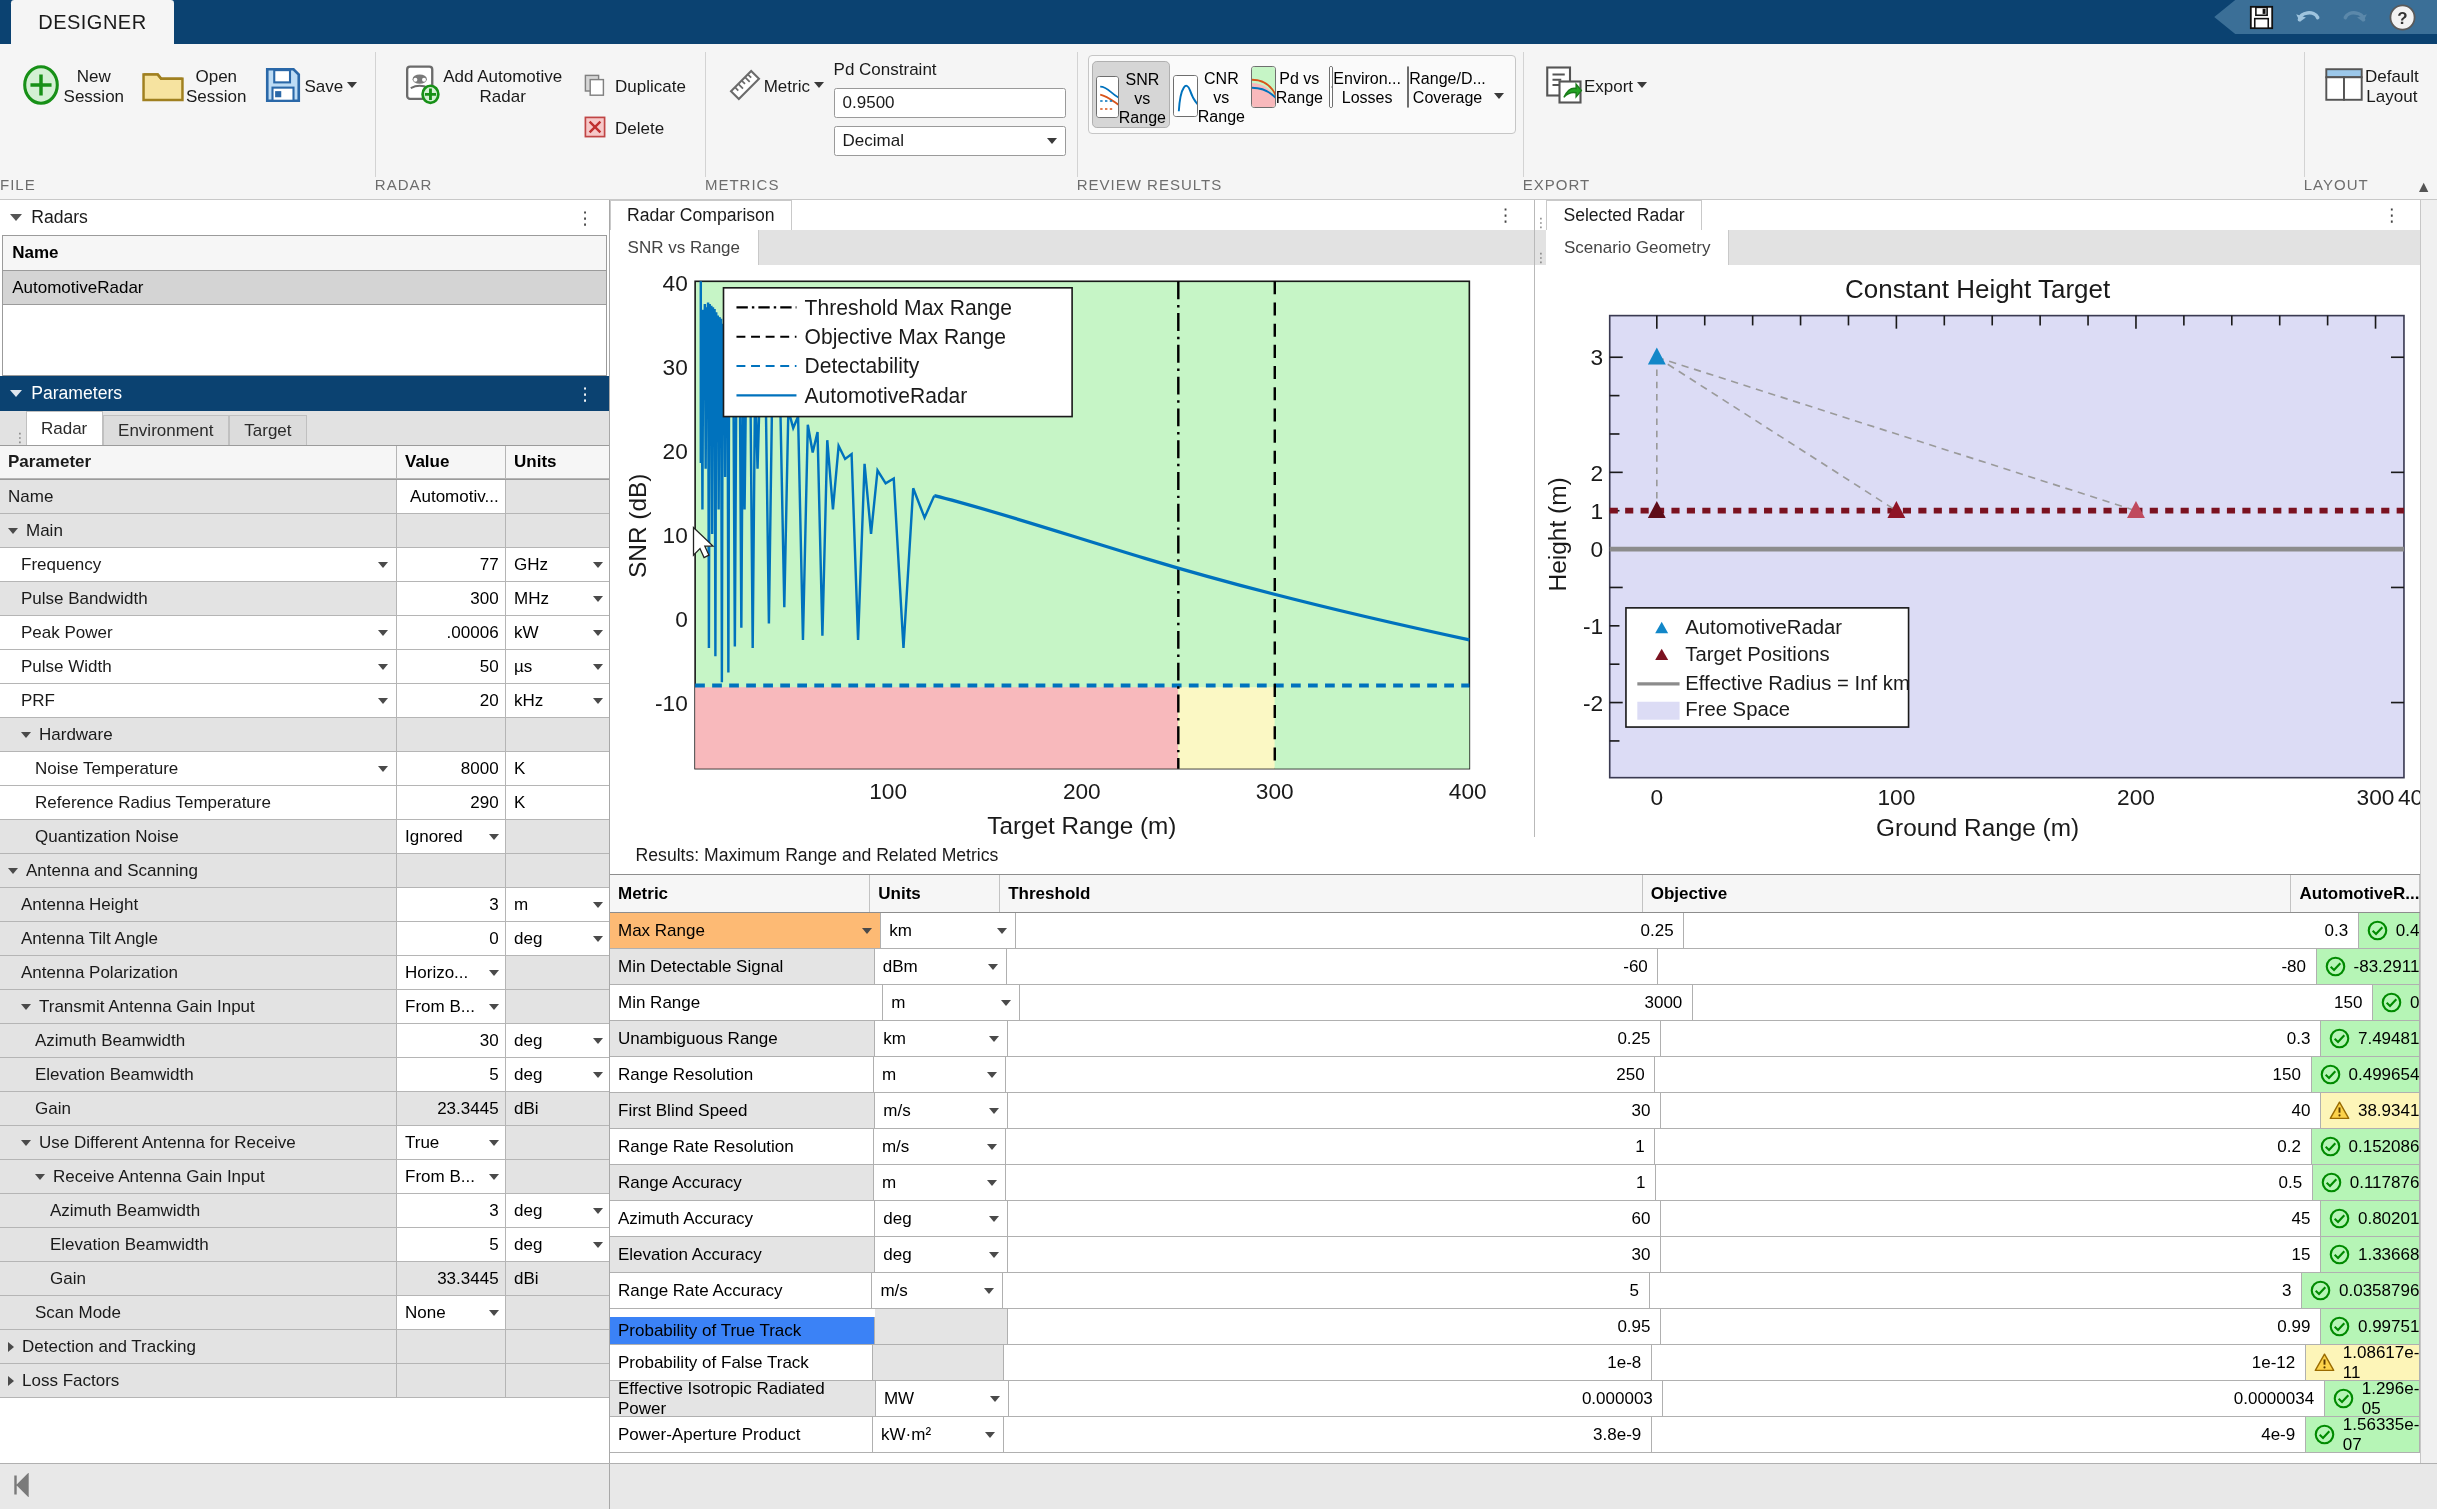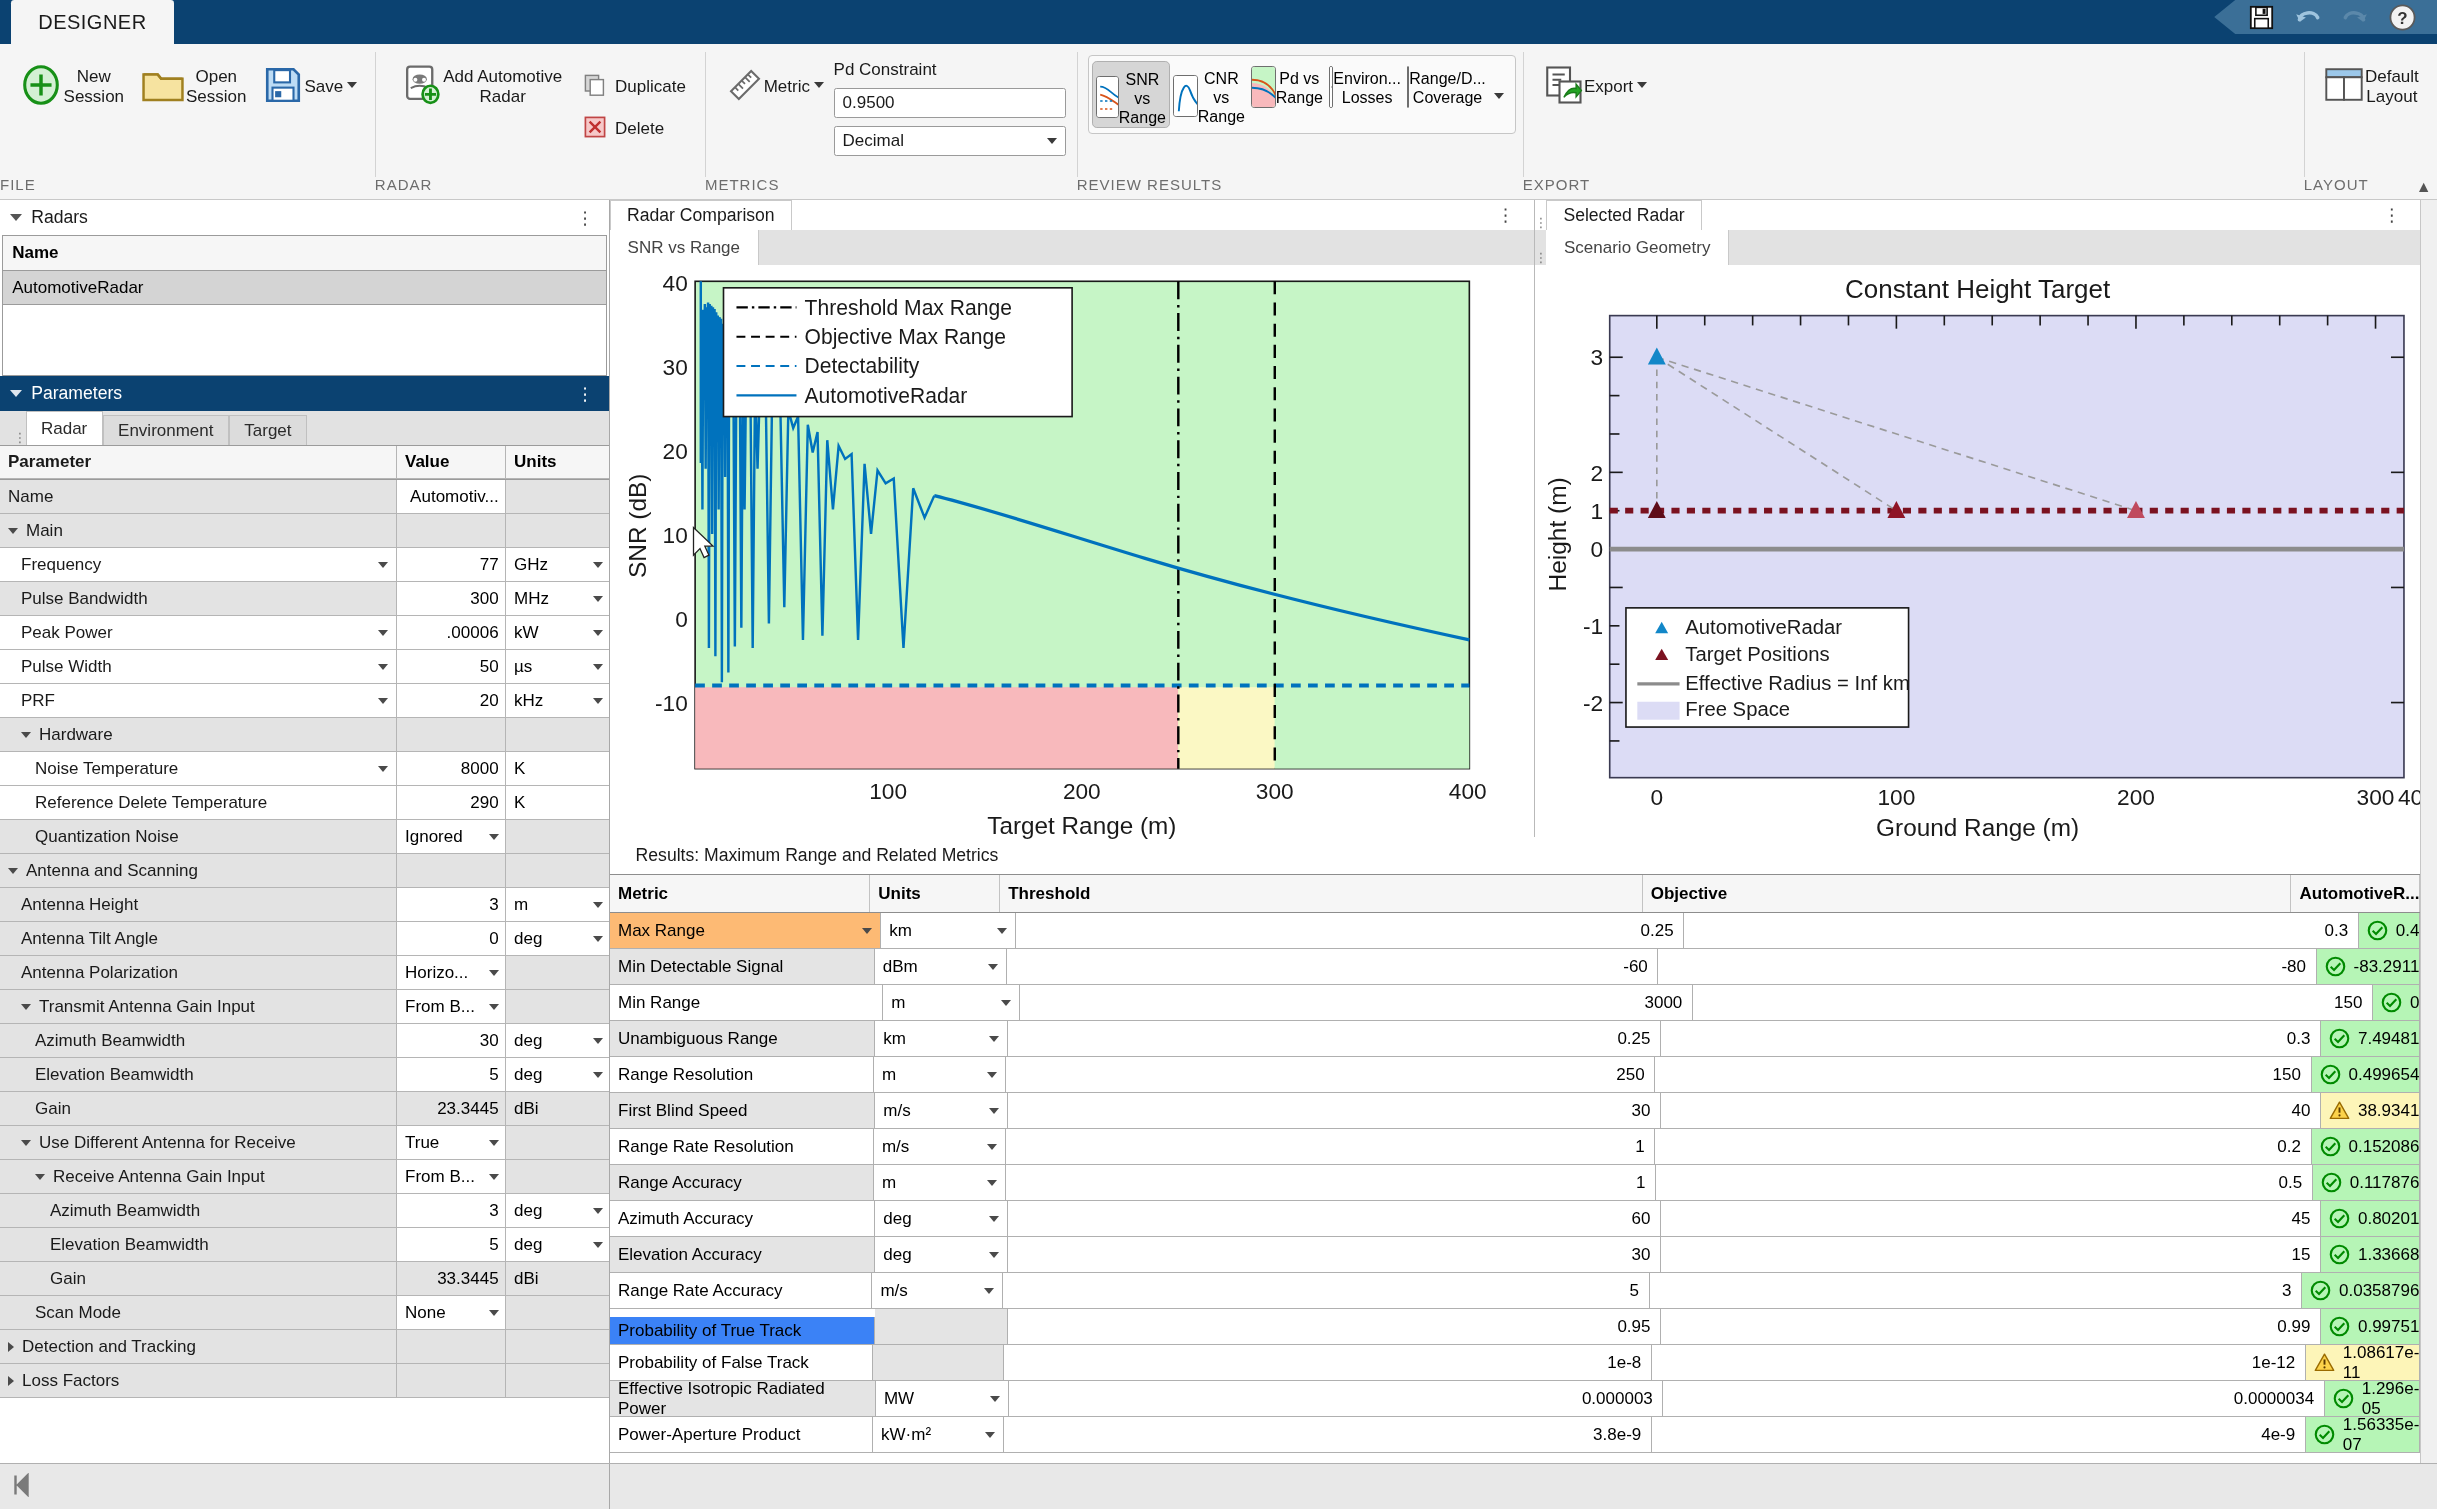--- a/index.html
+++ b/index.html
@@ -515,21 +515,21 @@
             <span>Noise Temperature</span>
             <span class="cellcaret"></span>
           </div>
           <div class="pval" style="background: rgb(255, 255, 255);">8000</div>
           <div class="punit">
             <span>K</span>
           </div>
         </div>
         <div class="prow bg-white">
           <div class="pname indent2">
-            <span>Reference Delete Temperature</span>
+            <span>Reference Radius Temperature</span>
           </div>
           <div class="pval" style="background: rgb(255, 255, 255);">290</div>
           <div class="punit">
             <span>K</span>
           </div>
         </div>
         <div class="prow bg-grey">
           <div class="pname indent2">
             <span>Quantization Noise</span>
           </div>

